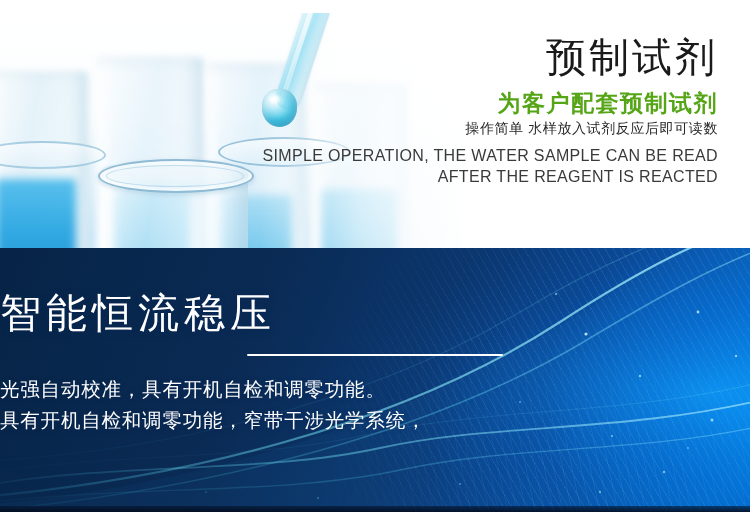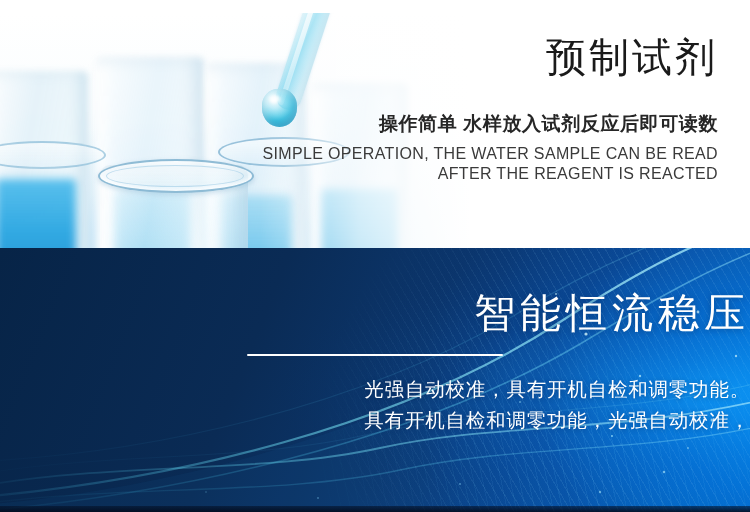--- a/index.html
+++ b/index.html
@@ -196,26 +196,26 @@
   }
   .top-subtitle {
     margin-top: 10px;
     font-size: 23px;
     line-height: 1.2;
     color: #55a516;
     letter-spacing: 1.5px;
     font-weight: 700;
   }
   .top-desc {
-    margin-top: 32px;
-    font-size: 19px;
+    margin-top: 3px;
+    font-size: 14px;
     line-height: 1.25;
     color: #262626;
     letter-spacing: 0.6px;
-    font-weight: 700;
+    font-weight: 400;
   }
   .top-desc-en {
     margin-top: 8px;
     font-size: 16px;
     line-height: 1.3;
     color: #3a3a3a;
     letter-spacing: 0.35px;
     font-weight: 400;
   }
 
@@ -267,21 +267,21 @@
     position: absolute;
     left: 0; bottom: 0;
     width: 750px; height: 6px;
     background: linear-gradient(180deg, rgba(4,16,38,0.55) 0%, rgba(3,12,30,0.9) 100%);
   }
   
   .bottom-content {
     position: absolute;
     left: 0; top: 0;
     width: 750px; height: 264px;
-    text-align: right;
+    text-align: left;
   }
   .bottom-heading {
     margin-top: 44px;
     font-size: 41px;
     line-height: 1.05;
     color: #ffffff;
     letter-spacing: 5px;
     font-weight: 400;
     text-shadow: 0 1px 6px rgba(0,40,90,0.5);
   }
@@ -333,20 +333,21 @@
       <div class="droplet"></div>
       <div class="droplet-spec"></div>
 
       <div class="photo-fade"></div>
     </div>
 
     <div class="top-right-white"></div>
 
     <div class="top-text">
       <div class="top-title">预制试剂</div>
+      <div class="top-subtitle">为客户配套预制试剂</div>
       <div class="top-desc">操作简单 水样放入试剂反应后即可读数</div>
       <div class="top-desc-en">SIMPLE OPERATION, THE WATER SAMPLE CAN BE READ AFTER THE REAGENT IS REACTED</div>
     </div>
   </div>
 
   <div class="bottom-panel">
 
     <div class="rays"></div>
     <div class="rays-2"></div>
 
@@ -400,20 +401,20 @@
       <circle cx="206" cy="244" r="0.8" fill="#86d9fb" opacity="0.35"></circle>
       <circle cx="600" cy="244" r="1.2" fill="#b0eeff" opacity="0.55"></circle>
       <circle cx="688" cy="200" r="0.9" fill="#c4f3ff" opacity="0.5"></circle>
     </svg>
 
     <div class="bottom-content">
       <div class="bottom-heading">智能恒流稳压</div>
       <div class="bottom-divider"></div>
       <div class="bottom-lines">
         <div class="bottom-line">光强自动校准，具有开机自检和调零功能。</div>
-        <div class="bottom-line">具有开机自检和调零功能，光强自动校准，</div>
+        <div class="bottom-line">具有开机自检和调零功能，窄带干涉光学系统，</div>
       </div>
     </div>
 
     <div class="bottom-dark-strip"></div>
   </div>
 
 </div>
 
 </body></html>

